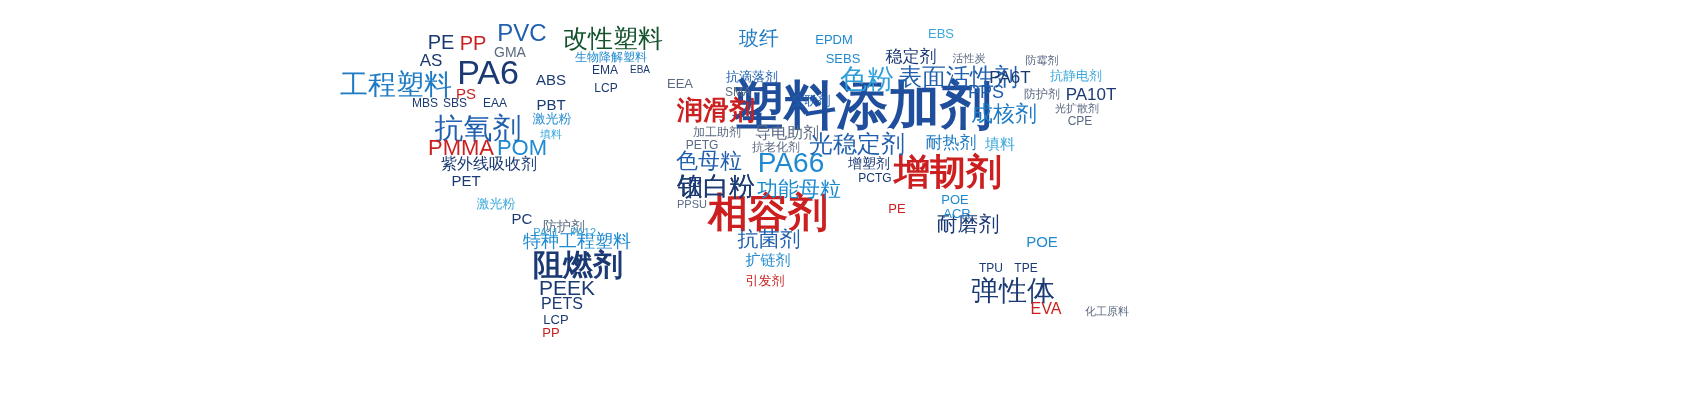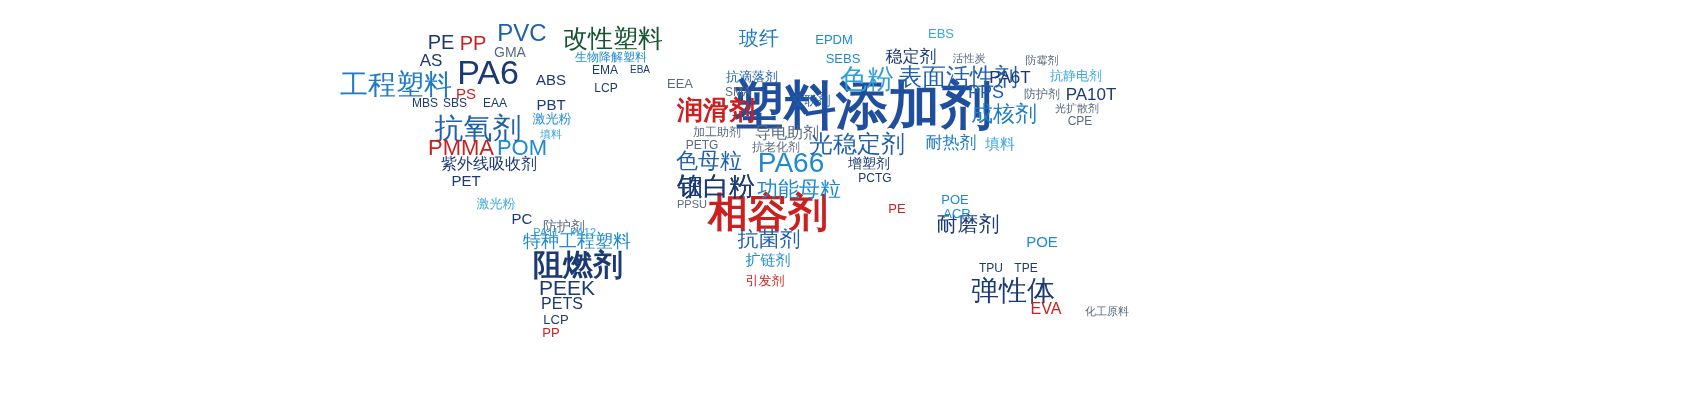--- a/index.html
+++ b/index.html
@@ -27,20 +27,21 @@
   }
   .w-bold { font-weight: 700; }
   .w-normal { font-weight: 400; }
 </style>
 </head>
 <body>
 
 <div id="wordcloud" style="width: 1707px; height: 400px; background: rgb(255, 255, 255);">
     <span class="word w-bold" style="left: 862px; top: 105px; font-size: 52px; color: rgb(31, 78, 156);">塑料添加剂</span>
     <span class="word w-bold" style="left: 768px; top: 212px; font-size: 40px; color: rgb(204, 31, 31);">相容剂</span>
+    <span class="word w-bold" style="left: 948px; top: 172px; font-size: 36px; color: rgb(204, 31, 31);">增韧剂</span>
     <span class="word w-bold" style="left: 578px; top: 265px; font-size: 30px; color: rgb(27, 58, 115);">阻燃剂</span>
     <span class="word w-normal" style="left: 396px; top: 85px; font-size: 28px; color: rgb(31, 123, 196);">工程塑料</span>
     <span class="word w-normal" style="left: 478px; top: 128px; font-size: 29px; color: rgb(31, 95, 174);">抗氧剂</span>
     <span class="word w-normal" style="left: 488px; top: 72px; font-size: 34px; color: rgb(27, 58, 115);">PA6</span>
     <span class="word w-normal" style="left: 613px; top: 38px; font-size: 25px; color: #14532d;">改性塑料</span>
     <span class="word w-bold" style="left: 716px; top: 110px; font-size: 26px; color: rgb(204, 31, 31);">润滑剂</span>
     <span class="word w-normal" style="left: 958px; top: 77px; font-size: 24px; color: rgb(31, 95, 174);">表面活性剂</span>
     <span class="word w-normal" style="left: 867px; top: 79px; font-size: 27px; color: rgb(46, 159, 216);">色粉</span>
     <span class="word w-normal" style="left: 857px; top: 144px; font-size: 24px; color: rgb(31, 95, 174);">光稳定剂</span>
     <span class="word w-normal" style="left: 1013px; top: 291px; font-size: 28px; color: rgb(27, 58, 115);">弹性体</span>

